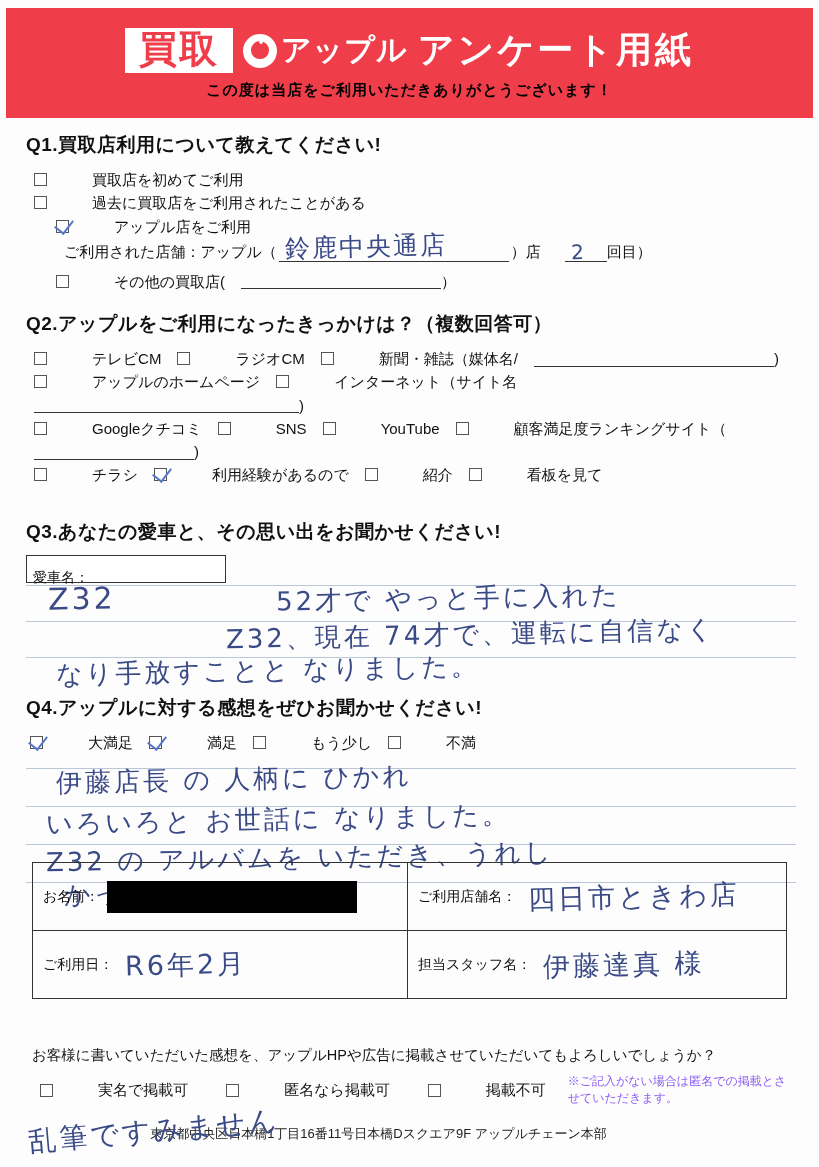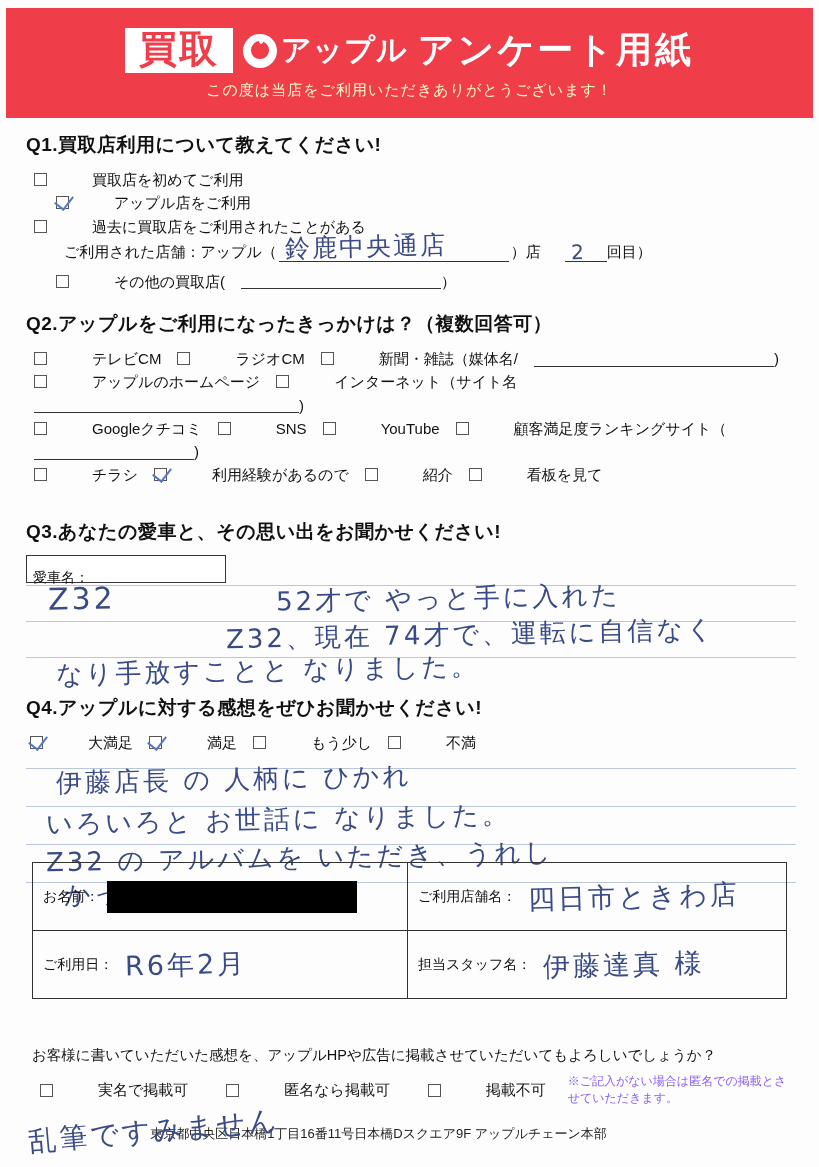--- a/index.html
+++ b/index.html
@@ -93,22 +93,23 @@
   }
   .banner-title {
     font-size: 36px;
     font-weight: bold;
     color: #ffffff;
     letter-spacing: 3px;
   }
   .banner-sub {
     margin-top: 6px;
     font-size: 15px;
-    color: #fef9c3;
+    color: #000000;
     letter-spacing: 1px;
+    font-weight: bold;
   }
 
   
   .content {
     position: absolute;
     left: 26px; top: 132px;
     width: 770px;
   }
   .qtitle {
     font-size: 19px;
@@ -330,30 +331,30 @@
 
     <div class="q-block">
       <div class="qtitle">Q1.買取店利用について教えてください!</div>
 
       <div class="opt-line">
         <span class="opt">
           <span class="cb"></span>
           <span>買取店を初めてご利用</span>
         </span>
       </div>
+      <div class="opt-line">
+        <span class="opt">
+          <span class="cb"></span>
+          <span>過去に買取店をご利用されたことがある</span>
+        </span>
+      </div>
       <div class="opt-line indent">
         <span class="opt">
           <span class="cb checked"></span>
           <span>アップル店をご利用</span>
-        </span>
-      </div>
-      <div class="opt-line">
-        <span class="opt">
-          <span class="cb"></span>
-          <span>過去に買取店をご利用されたことがある</span>
         </span>
       </div>
 
       <div class="shopline">
         <span>ご利用された店舗：アップル（</span>
         <span class="underline-gap">
           <span class="hand">鈴鹿中央通店</span>
         </span>
         <span>）店</span>
         <span style="display:inline-block;width:24px"></span>

